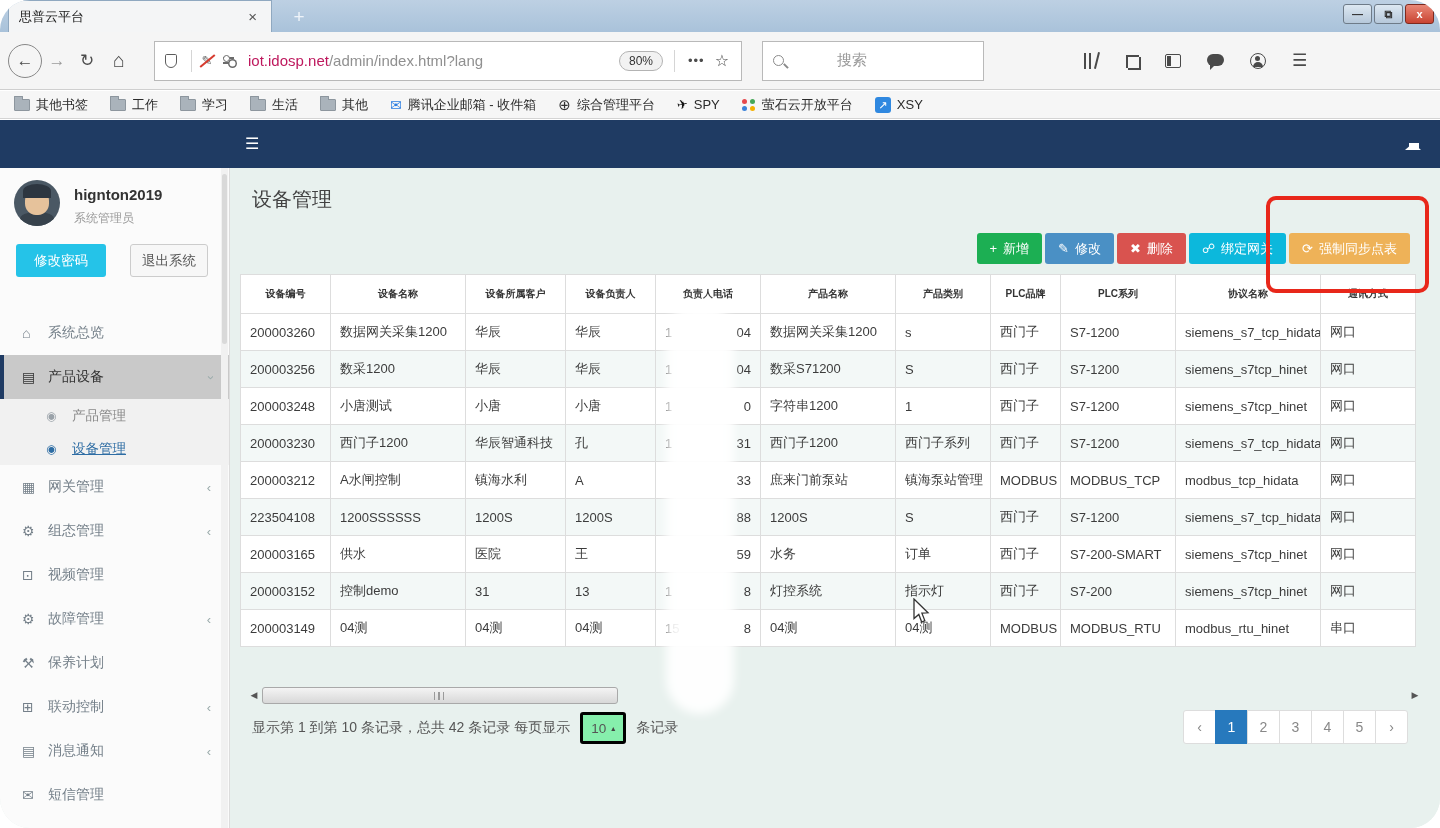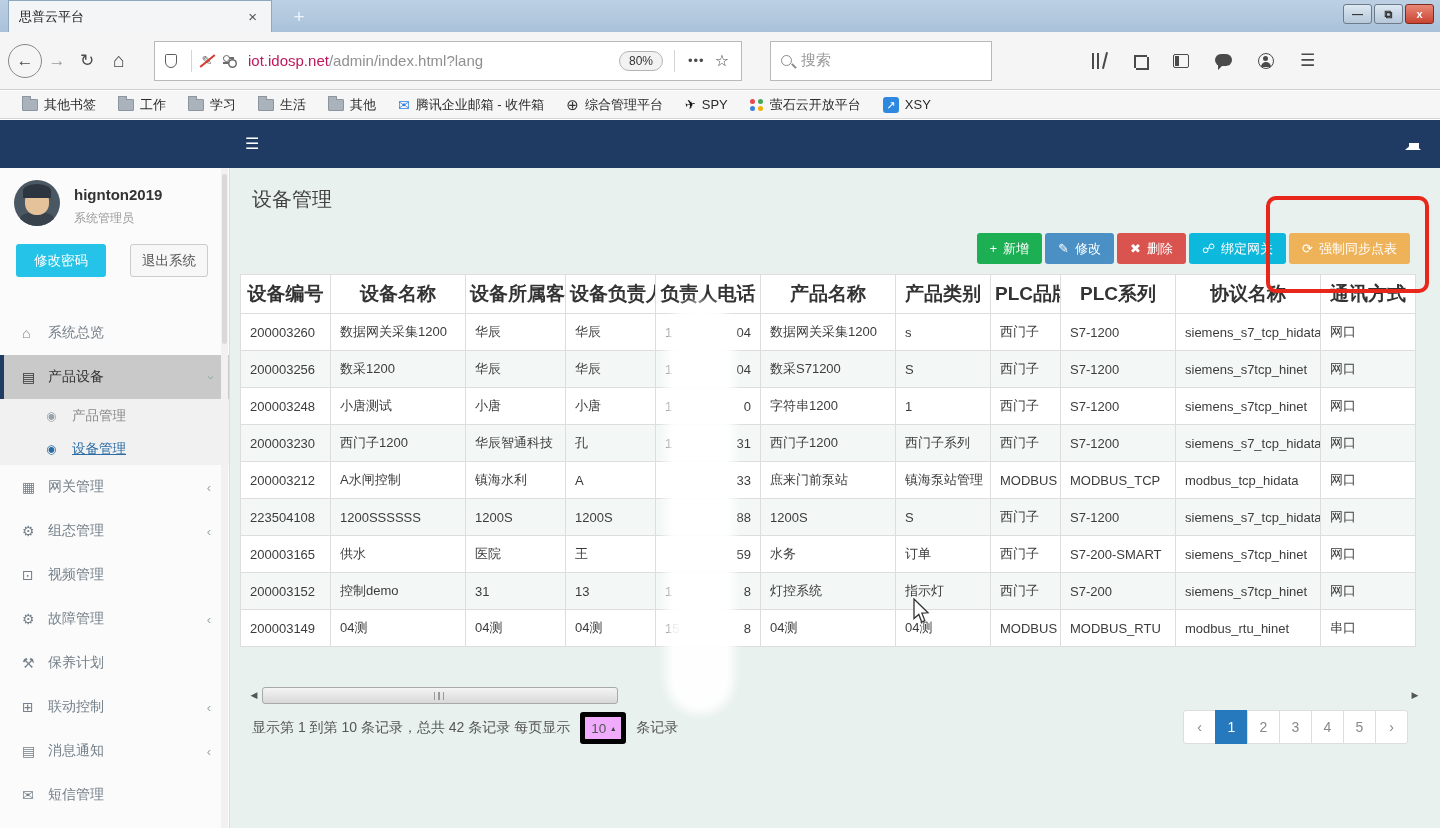--- a/index.html
+++ b/index.html
@@ -1,17 +1,17 @@
 <!DOCTYPE html>
 <html><head>
 <meta charset="utf-8">
 <style>
   * { box-sizing: border-box; margin:0; padding:0; }
   html,body { width:1440px; height:828px; overflow:hidden; font-family:"Liberation Sans","DejaVu Sans",sans-serif; background:#fff; }
-  .screen { position:relative; width:1440px; height:828px; overflow:hidden; }
+  .screen { position:relative; width:1440px; height:828px; overflow:hidden;border-radius:30px; }
 
   
   .titlebar { position:absolute; left:0; top:0; width:100%; height:32px;
     background:linear-gradient(#bdd0e3,#a9c2da); }
   .tab { position:absolute; left:8px; top:0; width:264px; height:32px; background:#f4f5f6;
     border:1px solid #8fa8c0; border-bottom:none; display:flex; align-items:center; padding:0 10px; }
   .tab-title { font-size:13px; color:#1a1a1a; flex:1; white-space:nowrap; overflow:hidden; }
   .tab-close { font-size:15px; color:#555; padding:0 4px; cursor:default; }
   .newtab { position:absolute; left:284px; top:4px; width:30px; height:26px; color:#eef3f9;
     font-size:19px; text-align:center; line-height:25px; }
@@ -39,43 +39,43 @@
     box-shadow:0 5px 0 #6b6b6b; }
   .perm::after { content:""; position:absolute; top:0px; left:0px; width:5px; height:5px; border:1.5px solid #6b6b6b; border-radius:50%; background:#fff;
     box-shadow:6px 5px 0 -0.5px #fff, 6px 5px 0 1px #6b6b6b; }
   .urltext { margin-left:10px; font-size:15px; white-space:nowrap; overflow:hidden; flex:1; }
   .url-host { color:#be185d; }
   .url-path { color:#909090; }
   .zoompill { border:1px solid #b3b3b3; background:#f2f2f2; border-radius:10px; font-size:12px; color:#333;
     padding:2px 9px; margin:0 4px; }
   .dots { font-size:13px; color:#4c4c4c; letter-spacing:1px; margin:0 6px; }
   .star { font-size:16px; color:#4c4c4c; margin:0 4px; }
-  .searchbox { margin-left:28px; width:222px; height:40px; background:#fff; border:1px solid #b9b9b9;
-    display:flex; align-items:center; padding:0 10px; }
+  .searchbox { margin-left:20px; width:222px; height:40px; background:#fff; border:1px solid #b9b9b9;
+    display:flex; align-items:center; padding:0 10px;gap:44px; }
   .mag { position:relative; width:11px; height:11px; border:1.8px solid #8a8a8a; border-radius:50%; }
   .mag::after { content:""; position:absolute; left:9px; top:9px; width:6px; height:1.8px; background:#8a8a8a; transform:rotate(45deg); }
   .search-ph { margin-left:9px; font-size:15px; color:#9a9a9a; }
   .tool-icons { display:flex; align-items:center; margin-left:100px; gap:26px; }
   .ic-lib { position:relative; width:14px; height:16px;
     background:repeating-linear-gradient(90deg,#4a4a4a 0 2px,transparent 2px 5px); background-size:10px 16px; background-repeat:no-repeat; }
   .ic-lib::after { content:""; position:absolute; right:0; top:-1px; width:2px; height:17px; background:#4a4a4a; transform:rotate(14deg); }
   .ic-crop { position:relative; width:15px; height:15px; }
   .ic-crop::before { content:""; position:absolute; left:2px; top:2px; width:11px; height:11px; border-left:2px solid #4a4a4a; border-top:2px solid #4a4a4a; }
   .ic-crop::after { content:""; position:absolute; left:4px; top:4px; width:11px; height:11px; border-right:2px solid #4a4a4a; border-bottom:2px solid #4a4a4a; }
   .ic-side { position:relative; width:16px; height:14px; border:1.7px solid #4a4a4a; border-radius:2px; }
   .ic-side::after { content:""; position:absolute; left:1px; top:1px; bottom:1px; width:4px; background:#4a4a4a; }
   .ic-chat { position:relative; width:17px; height:12px; background:#4a4a4a; border-radius:7px; margin-top:-2px; }
   .ic-chat::after { content:""; position:absolute; left:3px; bottom:-4px; border:4px solid transparent; border-top-color:#4a4a4a; border-left-color:#4a4a4a; }
   .ic-user { position:relative; width:16px; height:16px; border:1.7px solid #4a4a4a; border-radius:50%; }
   .ic-user::before { content:""; position:absolute; left:4.2px; top:2px; width:5px; height:5px; border-radius:50%; background:#4a4a4a; }
   .ic-user::after { content:""; position:absolute; left:1.7px; top:8px; width:10px; height:5px; border-radius:5px 5px 0 0; background:#4a4a4a; }
   .ic-menu { font-size:17px; color:#4a4a4a; }
 
   .bookmarksbar { position:absolute; left:0; top:91px; width:100%; height:28px; background:#f6f6f6;
-    border-bottom:1px solid #d4d4d4; display:flex; align-items:center; padding-left:22px; gap:22px; }
+    border-bottom:1px solid #d4d4d4; display:flex; align-items:center; padding-left:14px; gap:22px; }
   .bm { display:flex; align-items:center; gap:6px; font-size:13px; color:#2b2b2b; white-space:nowrap; }
   .bm-folder { position:relative; width:16px; height:12px; background:#aab3bb; border-radius:1px; border:1px solid #8d969e; }
   .bm-folder::before { content:""; position:absolute; left:-1px; top:-4px; width:7px; height:3px; background:#aab3bb; border:1px solid #8d969e; border-bottom:none; border-radius:1px 1px 0 0; }
   .bm-mail { color:#2a7de1; font-size:14px; font-weight:bold; }
   .bm-globe { color:#333; font-size:15px; }
   .bm-plane { color:#111; font-size:13px; display:inline-block; transform:rotate(-12deg); }
   .bm-dots { display:inline-grid; grid-template-columns:6px 6px; grid-gap:2px; }
   .bm-dots i { width:5px; height:5px; border-radius:50%; }
   .bm-xsy { width:16px; height:16px; border-radius:3px; background:#2f88e0; color:#fff; font-size:11px; text-align:center; line-height:16px; }
 
@@ -121,38 +121,38 @@
   .searchfield { position:absolute; left:29px; top:62px; width:175px; height:35px; border:1px solid #c8c8c8;
     background:#fff; padding:0 10px; font-size:13.5px; color:#333; }
   .searchfield::placeholder { color:#a9a9a9; }
   .btnrow { position:absolute; top:65px; right:30px; display:flex; gap:3px; }
   .btnrow button { height:31px; border:none; border-radius:3px; color:#fff; font-size:13px; padding:0 13px;
     display:flex; align-items:center; gap:6px; white-space:nowrap; }
   .btnrow .bic { font-size:13px; }
 
   table.data { position:absolute; left:9px; top:106px; width:1175px; border-collapse:collapse; table-layout:fixed;
     background:#fff; }
-  table.data th { height:39px; border:1px solid #ddd; font-size:19px; color:#333; font-weight:bold; text-align:center; padding:0 4px; overflow:hidden; white-space:nowrap; }
+  table.data th { height:39px; border:1px solid #ddd; font-size:10px; color:#333; font-weight:bold; text-align:center; padding:0 4px; overflow:hidden; white-space:nowrap; }
   table.data td { height:37px; border:1px solid #ddd; font-size:13px; color:#3c3c3c; padding:0 9px; overflow:hidden; white-space:nowrap; }
   table.data tr:nth-child(even) td { background:#f3f8f7; }
   td.phone .pr { float:right; }
   .c1{width:90px}.c2{width:135px}.c3{width:100px}.c4{width:90px}.c5{width:105px}.c6{width:135px}
   .c7{width:95px}.c8{width:70px}.c9{width:115px}.c10{width:145px}.c11{width:95px}
 
   
   .hscroll { position:absolute; left:17px; top:519px; width:1173px; height:17px; }
   .hs-left,.hs-right { position:absolute; top:2px; width:12px; height:13px; color:#555; font-size:9px; line-height:13px; text-align:center; }
   .hs-left{left:0} .hs-right{right:0}
   .hs-thumb { position:absolute; left:14px; top:0; width:356px; height:17px; border:1px solid #a9a9a9; border-radius:3px;
     background:linear-gradient(#f4f4f4,#d8d8d8); }
   .hs-grip { position:absolute; left:50%; top:4px; width:12px; height:8px; transform:translateX(-50%);
     background:repeating-linear-gradient(90deg,#9a9a9a 0 1.5px,transparent 1.5px 4.5px); }
 
   .pageinfo { position:absolute; left:21px; top:544px; display:flex; align-items:center; gap:10px; font-size:14px; color:#555; }
-  .psize { width:46px; height:32px; background:#f0abfc; border:5px solid #000000; border-radius:3px;
+  .psize { width:46px; height:32px; background:#86efac; border:3px solid #000000; border-radius:3px;
     display:flex; align-items:center; justify-content:center; gap:5px; font-size:13.5px; color:#555; }
   .psize .caret { font-size:8px; color:#444; }
   .pager { position:absolute; right:32px; top:542px; display:flex; }
   .pager .pg { min-width:33px; height:34px; border:1px solid #ddd; background:#fff; color:#888; font-size:14px;
     display:flex; align-items:center; justify-content:center; margin-left:-1px; }
   .pager .pg:first-child { border-radius:3px 0 0 3px; }
   .pager .pg:last-child { border-radius:0 3px 3px 0; }
   .pager .pg.active { background:#2779bd; border-color:#2779bd; color:#fff; }
 
   

